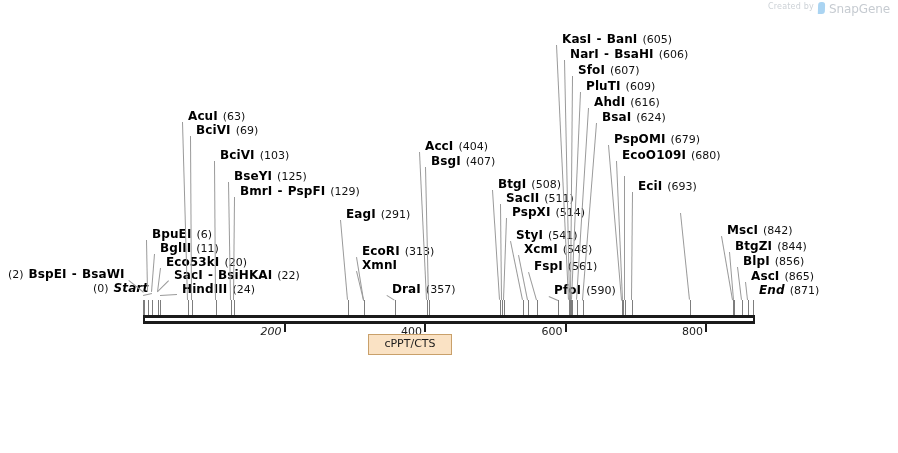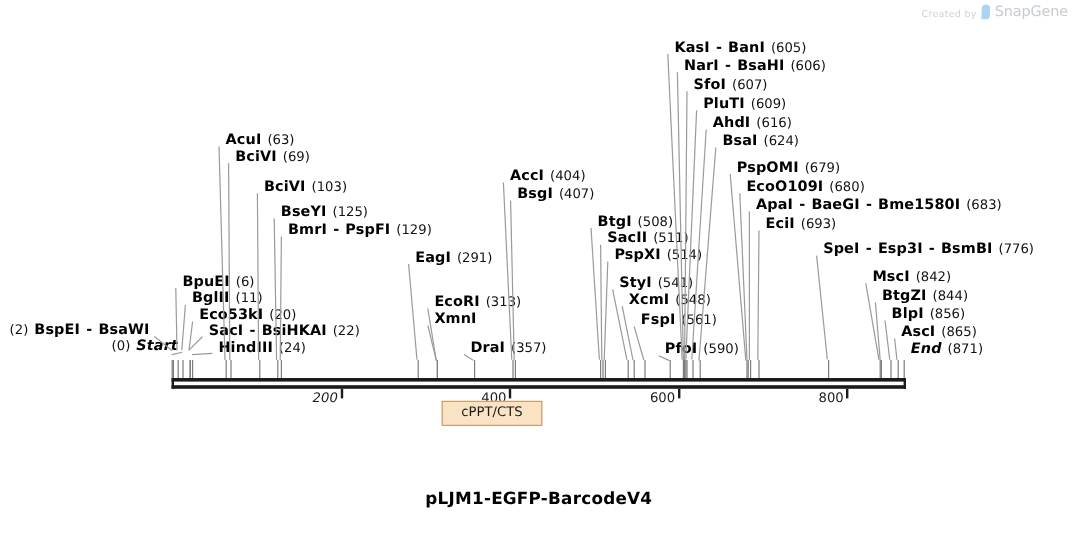--- a/index.html
+++ b/index.html
@@ -21,21 +21,21 @@
     width: 898px;
     height: 453px;
   }
 
   
   .watermark {
     position: absolute;
     right: 8px;
     top: 2px;
     display: flex;
-    align-items: flex-end;
+    align-items: flex-start;
     gap: 4px;
     font-size: 9px;
     color: #c9cdd2;
     letter-spacing: .2px;
   }
   .watermark .wm-created {
     font-size: 8px;
     color: #cdd2d7;
   }
   .watermark .wm-brand {
@@ -283,27 +283,25 @@
       <div class="site-tick" style="left: 583px; top: 300px; height: 15px;"></div>
       <div class="enz right" style="top: 111px; left: 602px;"><span class="nm">BsaI</span><span class="pos">(624)</span></div>
       <div class="leader" style="left: 597px; top: 123px; width: 177.553px; transform: rotate(94.5225deg);"></div>
       <div class="site-tick" style="left: 622px; top: 300px; height: 15px;"></div>
       <div class="enz right" style="top: 133px; left: 614px;"><span class="nm">PspOMI</span><span class="pos">(679)</span></div>
       <div class="leader" style="left: 609px; top: 145px; width: 155.544px; transform: rotate(85.2058deg);"></div>
       <div class="site-tick" style="left: 623px; top: 300px; height: 15px;"></div>
       <div class="enz right" style="top: 149px; left: 622px;"><span class="nm">EcoO109I</span><span class="pos">(680)</span></div>
       <div class="leader" style="left: 617px; top: 161px; width: 139.129px; transform: rotate(87.5283deg);"></div>
       <div class="site-tick" style="left: 625px; top: 300px; height: 15px;"></div>
-      <div class="enz right" style="top: 164px; left: 630px;"><span class="nm">ApaI</span><span class="sep"> - </span><span class="nm">BaeGI</span><span class="sep"> - </span><span class="nm">Bme1580I</span><span class="pos">(683)</span></div>
       <div class="leader" style="left: 625px; top: 176px; width: 124px; transform: rotate(90deg);"></div>
       <div class="site-tick" style="left: 632px; top: 300px; height: 15px;"></div>
       <div class="enz right" style="top: 180px; left: 638px;"><span class="nm">EciI</span><span class="pos">(693)</span></div>
       <div class="leader" style="left: 633px; top: 192px; width: 108.005px; transform: rotate(90.5305deg);"></div>
       <div class="site-tick" style="left: 690px; top: 300px; height: 15px;"></div>
-      <div class="enz right" style="top: 201px; left: 686px;"><span class="nm">SpeI</span><span class="sep"> - </span><span class="nm">Esp3I</span><span class="sep"> - </span><span class="nm">BsmBI</span><span class="pos">(776)</span></div>
       <div class="leader" style="left: 681px; top: 213px; width: 87.4643px; transform: rotate(84.0939deg);"></div>
       <div class="site-tick" style="left: 733px; top: 300px; height: 15px;"></div>
       <div class="enz right" style="top: 224px; left: 727px;"><span class="nm">MscI</span><span class="pos">(842)</span></div>
       <div class="leader" style="left: 722px; top: 236px; width: 64.9384px; transform: rotate(80.2476deg);"></div>
       <div class="site-tick" style="left: 734px; top: 300px; height: 15px;"></div>
       <div class="enz right" style="top: 240px; left: 735px;"><span class="nm">BtgZI</span><span class="pos">(844)</span></div>
       <div class="leader" style="left: 730px; top: 252px; width: 48.1664px; transform: rotate(85.2364deg);"></div>
       <div class="site-tick" style="left: 742px; top: 300px; height: 15px;"></div>
       <div class="enz right" style="top: 255px; left: 743px;"><span class="nm">BlpI</span><span class="pos">(856)</span></div>
       <div class="leader" style="left: 738px; top: 267px; width: 33.2415px; transform: rotate(83.0888deg);"></div>
@@ -321,16 +319,15 @@
       <div class="ruler-tick" style="left: 424.056px; top: 324px;"></div>
       <div class="ruler-label" style="left: 364.056px; top: 325px; width: 58px;">400</div>
       <div class="ruler-tick" style="left: 564.584px; top: 324px;"></div>
       <div class="ruler-label" style="left: 504.584px; top: 325px; width: 58px;">600</div>
       <div class="ruler-tick" style="left: 705.113px; top: 324px;"></div>
       <div class="ruler-label" style="left: 645.113px; top: 325px; width: 58px;">800</div>
       <div class="feature-box" style="left: 367.845px; top: 334px; width: 84.3169px; background: rgb(250, 226, 196); border-color: rgb(201, 160, 106);">cPPT/CTS</div>
     </div>
 
   <div id="caption">
-    <span class="cap-title">pLJM1-EGFP-BarcodeV4</span>
   </div>
 
 </div>
 
 </body></html>

